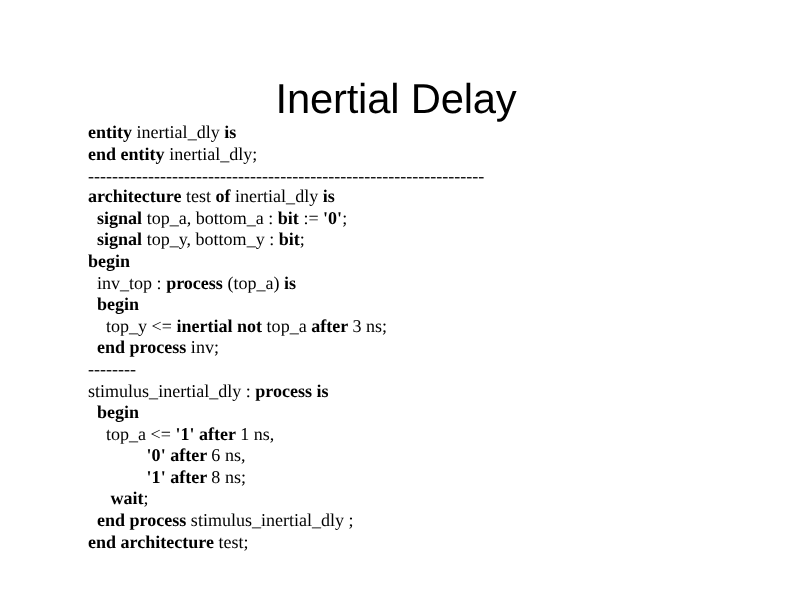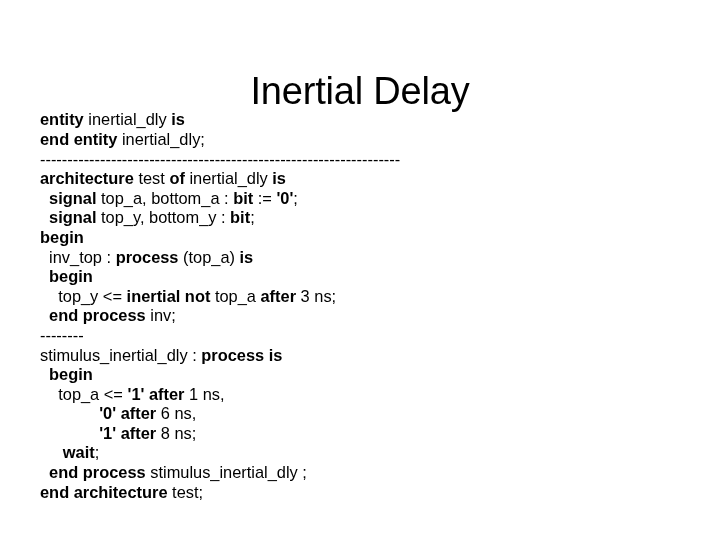--- a/index.html
+++ b/index.html
@@ -41,21 +41,22 @@
     font-family: "Liberation Mono", "DejaVu Sans Mono", monospace;
     font-size: 16.4px;
     line-height: 19.6px;
     color: #000000;
     white-space: pre;
     letter-spacing: 0px;
   }
   #code-block .code-line {
     white-space: pre;
     min-height: 19.6px;
-    font-family: Liberation Sans, sans-serif;
+    font-family: Liberation Serif, serif;
+    margin-left: 40px;
   }
   #code-block .kw {
     font-weight: bold;
   }
   #code-block .id {
     font-weight: normal;
   }
 </style>
 </head>
 <body>

